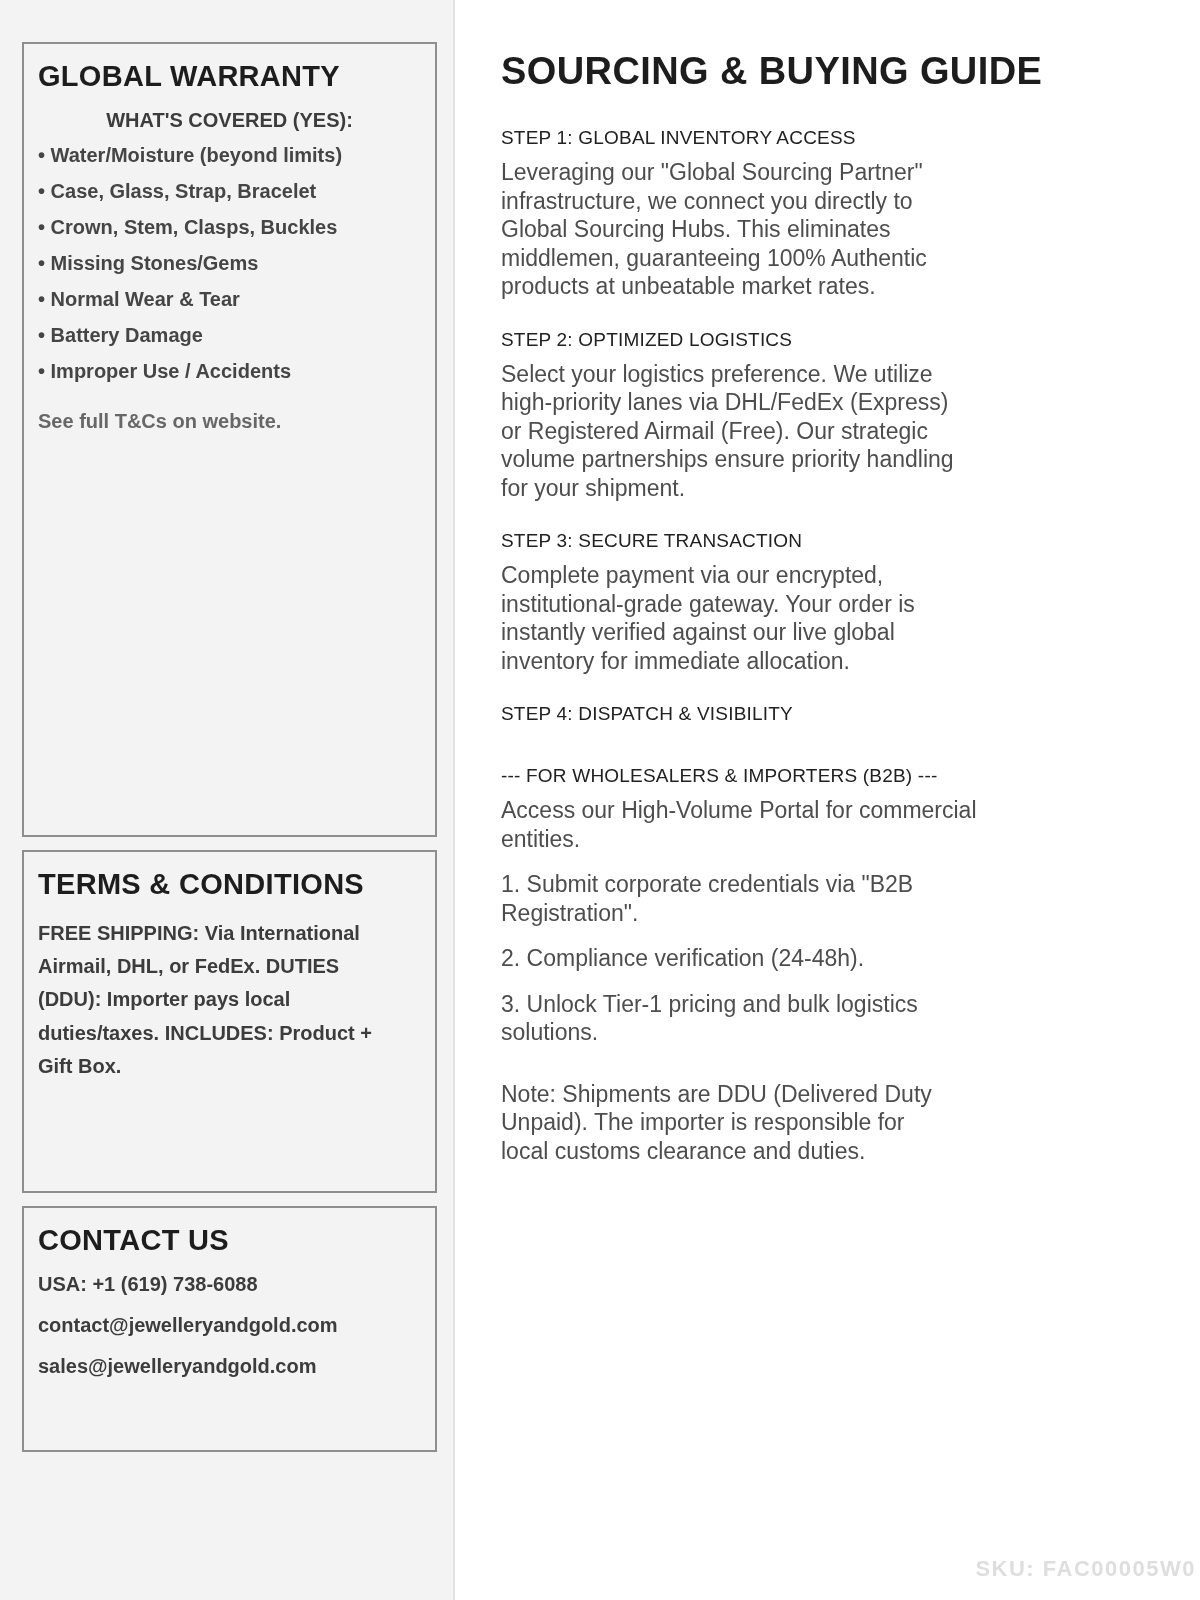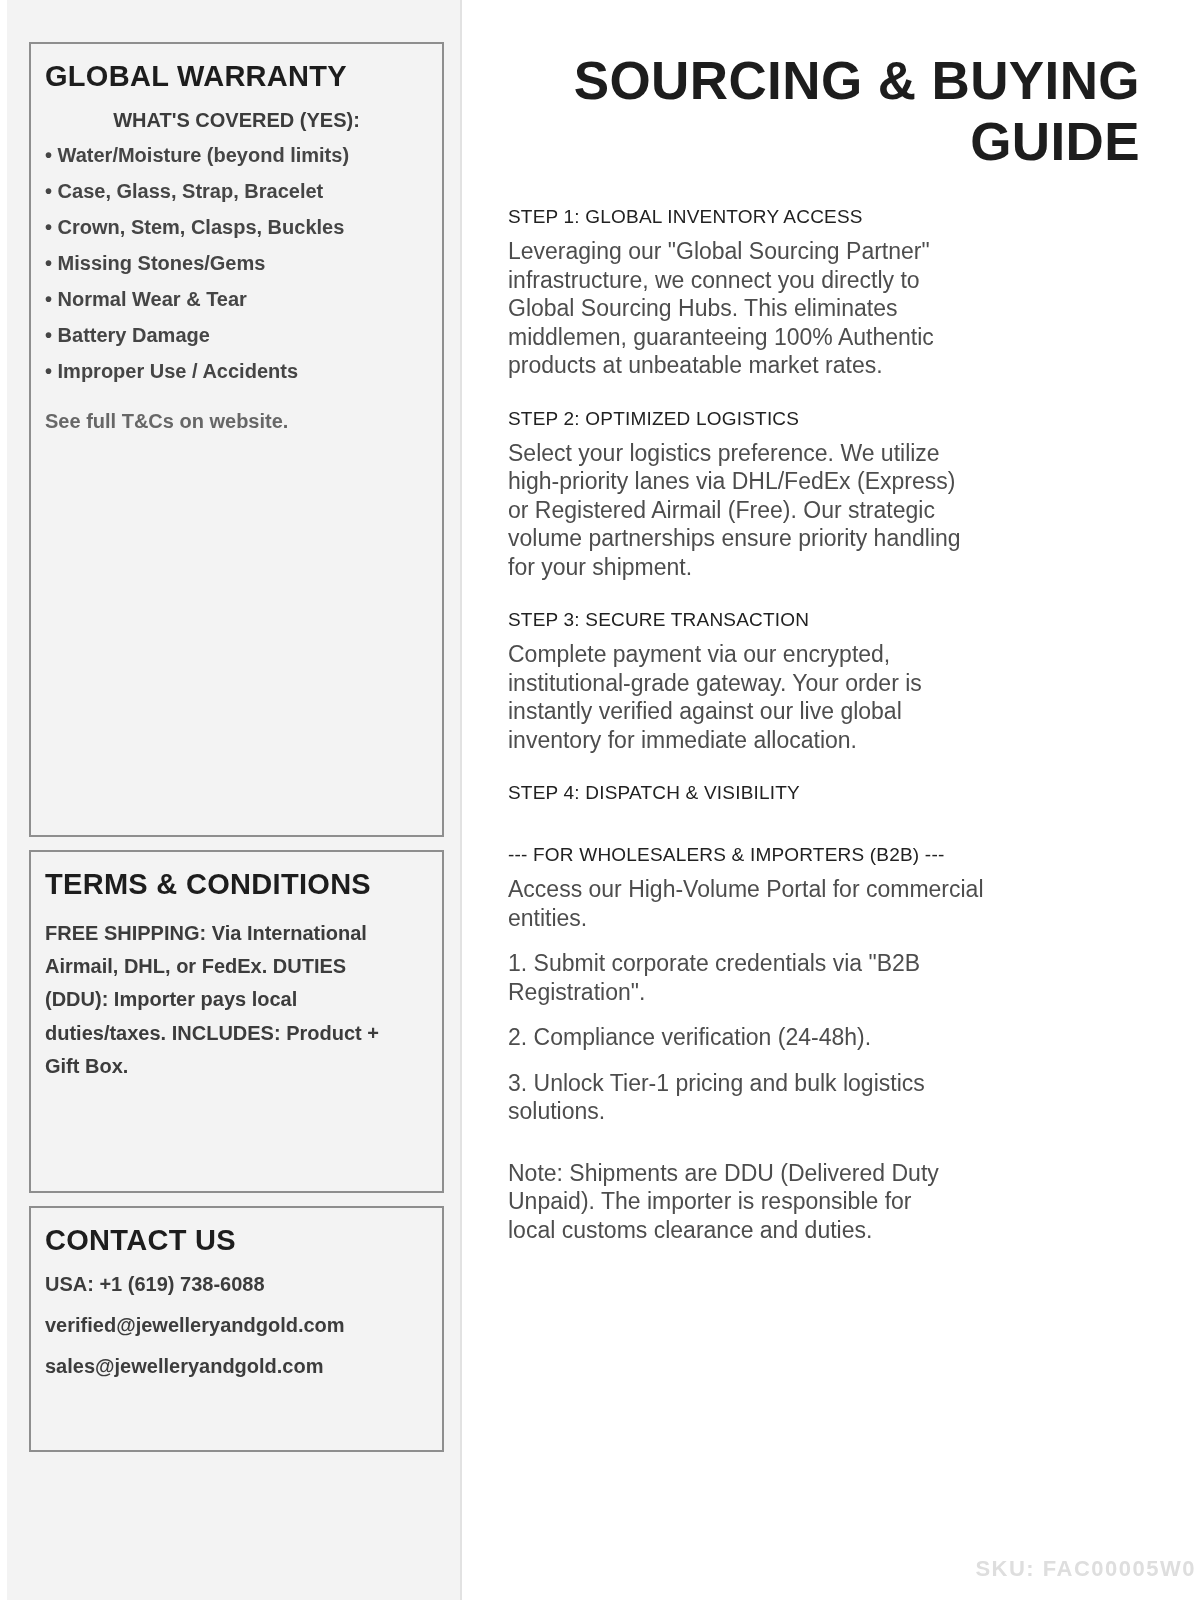--- a/index.html
+++ b/index.html
@@ -21,21 +21,20 @@
     width:1200px;height:1600px;
     background:var(--page-bg);
     font-family:"Liberation Sans", sans-serif;
   }
   .page{
     position:relative;
     width:1200px;height:1600px;
     display:flex;
     overflow:hidden;
     background:var(--page-bg);
-    padding-left:7px;
   }
 
   
   .sidebar{
     width:455px;
     flex:0 0 455px;
     height:100%;
     background:var(--sidebar-bg);
     border-right:2px solid var(--sidebar-edge);
     padding:42px 18px 0 22px;
@@ -96,22 +95,22 @@
   }
 
   
   .main{
     flex:1;
     position:relative;
     padding:50px 60px 0 46px;
   }
   .page-title{
     margin:0 0 34px 0;
-    text-align:right;
-    font-size:53px;
+    text-align:left;
+    font-size:38px;
     font-weight:bold;
     letter-spacing:0.4px;
     color:var(--heading-text);
   }
   .step{margin:0 0 28px 0;}
   .step-heading{
     margin:0 0 9px 0;
     font-size:19px;
     font-weight:normal;
     letter-spacing:0.2px;
@@ -170,21 +169,21 @@
       <p class="terms-body">FREE SHIPPING: Via International
 Airmail, DHL, or FedEx.  DUTIES
 (DDU): Importer pays local
 duties/taxes.  INCLUDES: Product +
 Gift Box.</p>
     </section>
 
     <section class="card card-contact">
       <h2 class="card-title">CONTACT US</h2>
       <p class="contact-line">USA: +1 (619) 738-6088</p>
-      <p class="contact-line">verified@jewelleryandgold.com</p>
+      <p class="contact-line">contact@jewelleryandgold.com</p>
       <p class="contact-line">sales@jewelleryandgold.com</p>
     </section>
 
   </aside>
 
   <main class="main">
     <h1 class="page-title">SOURCING &amp; BUYING GUIDE</h1>
 
     <section class="step">
       <h2 class="step-heading">STEP 1: GLOBAL INVENTORY ACCESS</h2>

